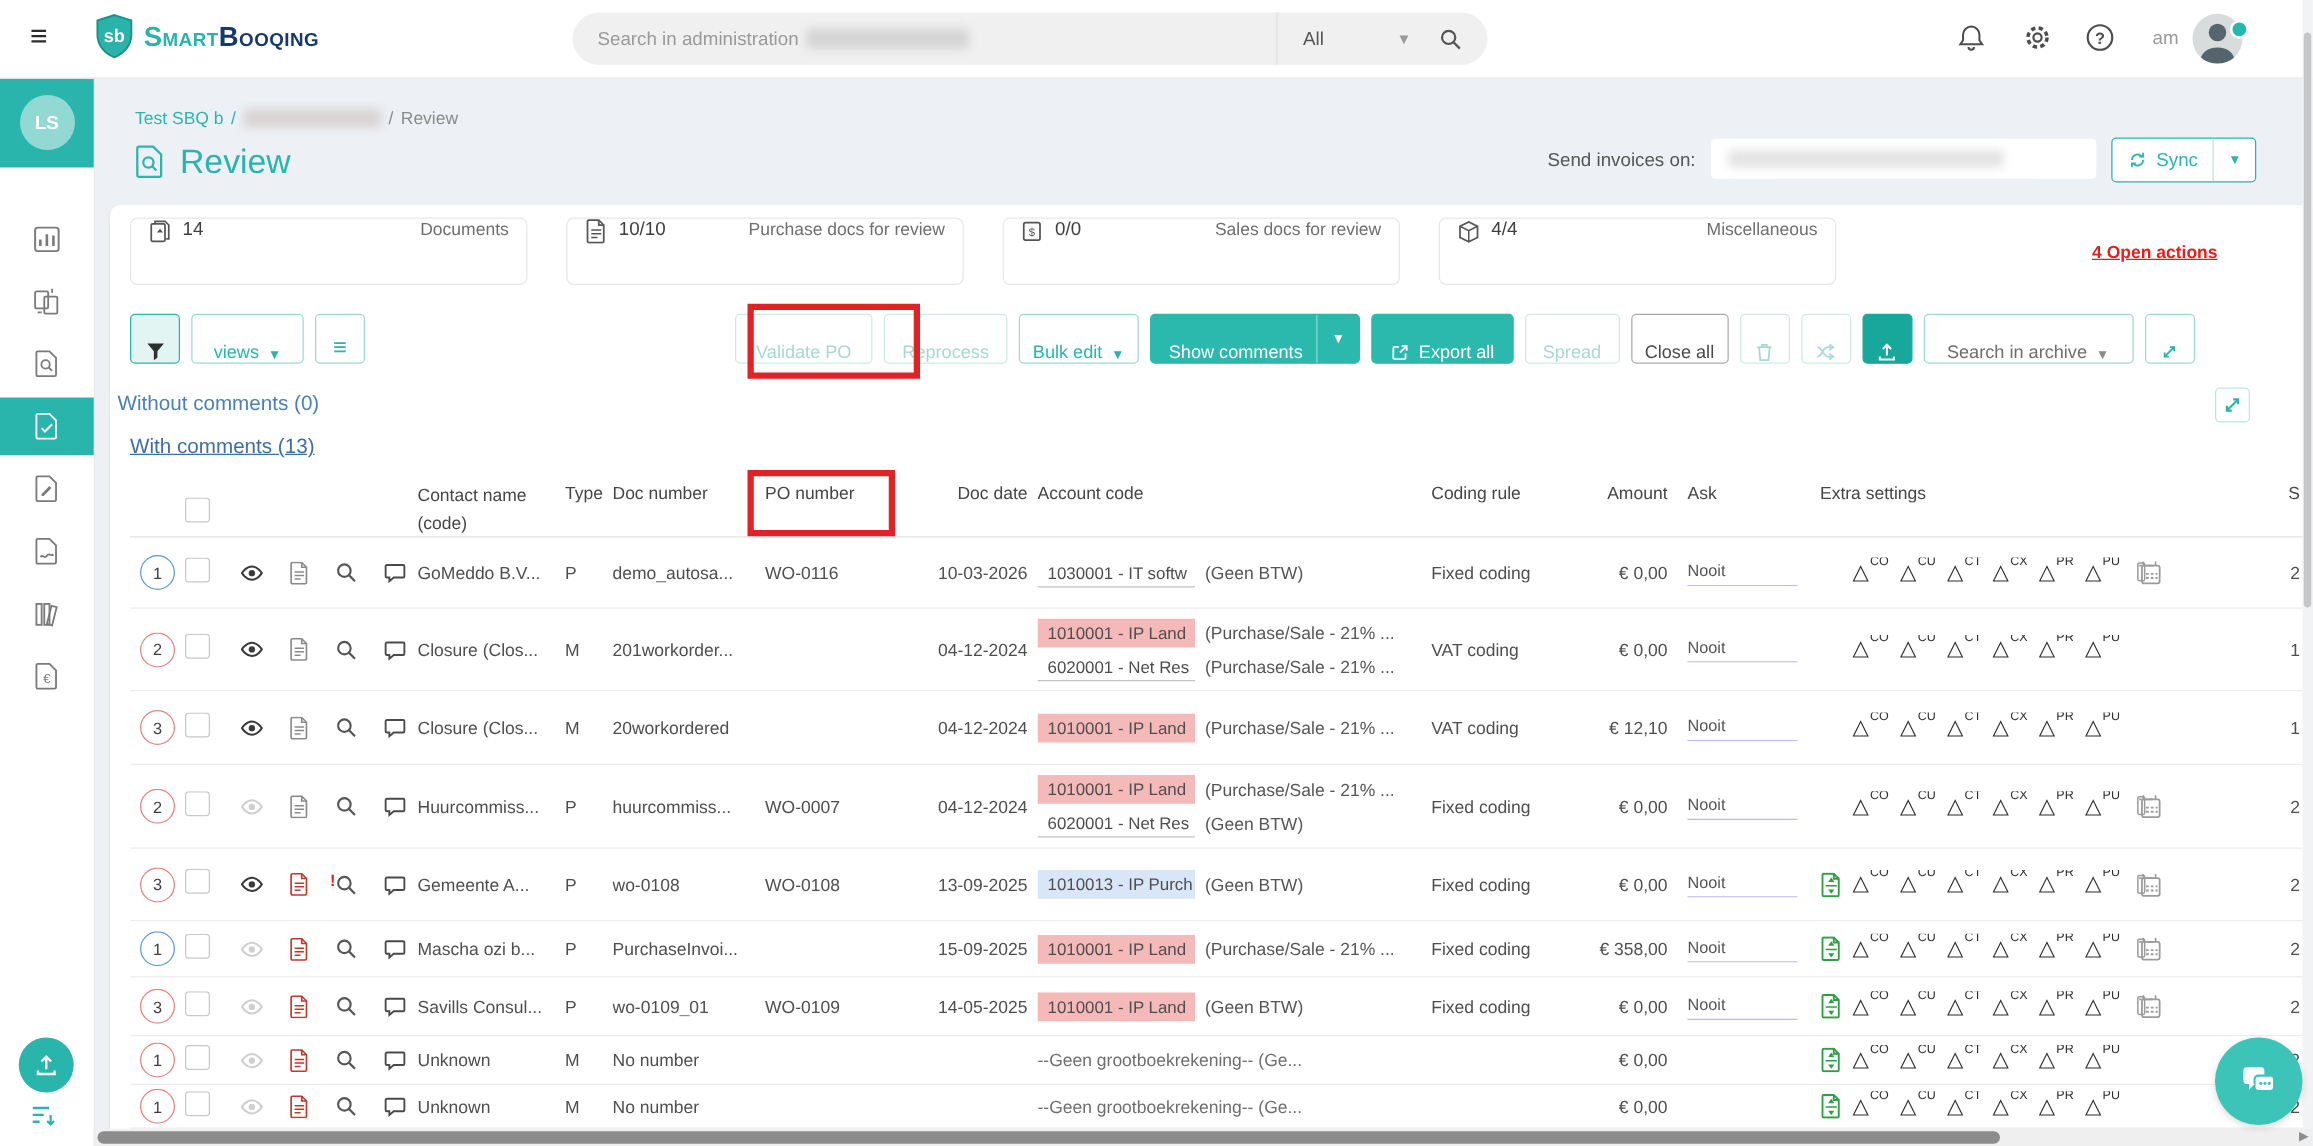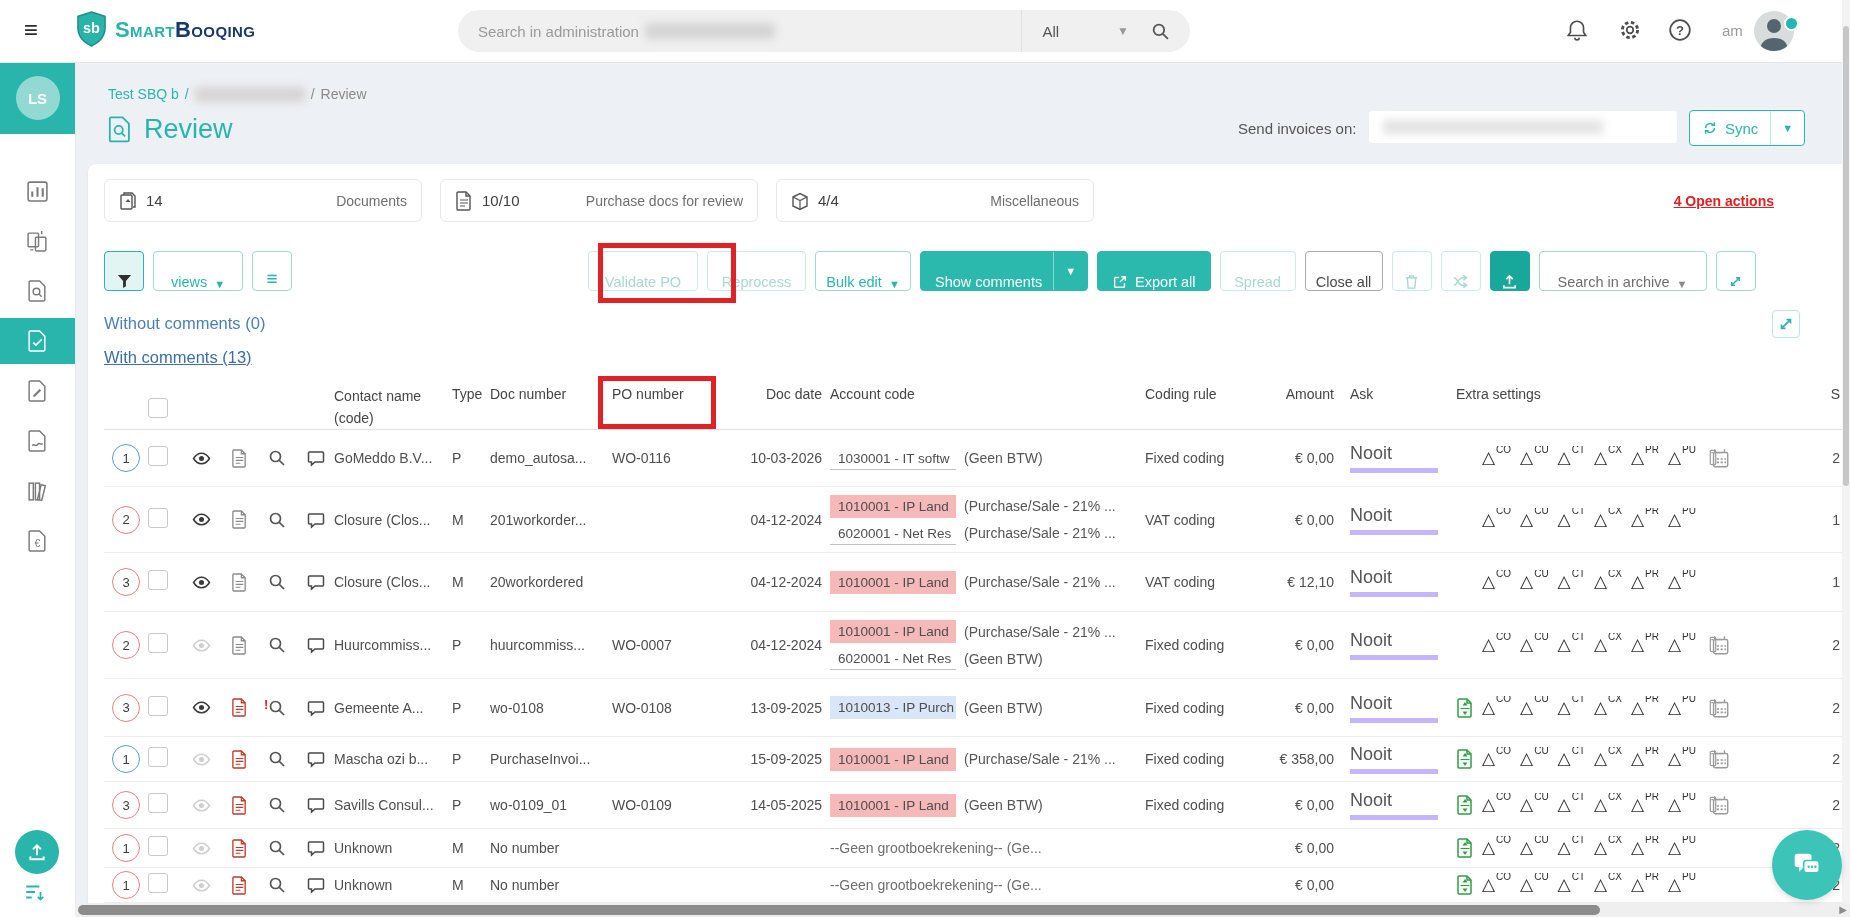--- a/index.html
+++ b/index.html
@@ -39,38 +39,38 @@
   .title-row h1{margin:0;font-size:27px;font-weight:400;color:#2ab5ac}
   .send-label{position:absolute;left:1238px;top:120px;font-size:15px;color:#555;z-index:5}
   .send-box{position:absolute;left:1369px;top:111px;width:308px;height:32px;background:#fff;border-radius:3px;z-index:5;overflow:hidden}
   .send-box .blurchip{width:220px;height:14px;background:#e3e3e3;filter:blur(4px);margin:9px 0 0 14px}
   .syncbtn{position:absolute;left:1689px;top:110px;height:34px;display:flex;align-items:center;background:#fff;border:1px solid #2ab5ac;border-radius:4px;color:#2ab5ac;font-size:15px;z-index:5;cursor:pointer}
   .syncbtn .main{display:flex;align-items:center;gap:7px;padding:0 12px}
   .syncbtn .dd{border-left:1px solid #bfe5e1;padding:0 11px;font-size:11px;align-self:stretch;display:flex;align-items:center}
   
   .card{position:absolute;left:88px;top:164px;width:1762px;height:753px;background:#fff;border-radius:8px 0 0 0;box-shadow:0 1px 3px rgba(0,0,0,.07);z-index:4}
   .stats-row{position:absolute;left:16px;top:15px;width:1730px;height:43px;display:flex;align-items:center}
-  .stat-box{width:318px;height:43px;border:1px solid #e7e7e7;border-radius:6px;display:flex;align-items:center;padding:0 14px;box-sizing:border-box;margin-right:18px;background:#fff;cursor:pointer}
+  .stat-box{width:318px;height:54px;border:1px solid #e7e7e7;border-radius:6px;display:flex;align-items:flex-start;padding:0 14px;box-sizing:border-box;margin-right:31px;background:#fff;cursor:pointer}
   .stat-box .val{font-size:15px;color:#3f3f3f;margin-left:9px}
   .stat-box .lbl{margin-left:auto;font-size:14px;color:#6e6e6e}
   .open-actions{margin-left:auto;margin-right:60px;color:#e02020;font-size:14px;font-weight:700;text-decoration:underline;cursor:pointer;white-space:nowrap}
   
   .toolbar{position:absolute;left:16px;top:86px;width:1790px;height:42px;display:flex;align-items:center;gap:9px}
   .btn{height:40px;box-sizing:border-box;border-radius:4px;font-size:14.5px;display:flex;align-items:flex-end;justify-content:center;gap:7px;cursor:pointer;white-space:nowrap;background:#fff;border:1px solid #9fd9d4;color:#2ab5ac;padding:0 14px}
   .btn.iconbtn{width:40px;padding:0}
   .btn.filter{background:#e2f5f3;border-color:#2ab5ac}
   .btn.disabled{color:#a9d8d2;border-color:#cdeae6;cursor:default}
   .btn.fill{background:#2cb9ad;border-color:#2cb9ad;color:#fff}
   .btn.fill .dd{border-left:1px solid rgba(255,255,255,.45);align-self:stretch;display:flex;align-items:center;padding-left:11px;margin-left:4px;font-size:11px}
   .btn.dark{color:#4a4a4a;border-color:#a9a9a9}
   .btn.grey{color:#6e6e6e}
   .btn .caret{font-size:11px}
   .spacer{flex:1}
   
-  .tab1{position:absolute;left:16px;top:150px;font-size:16.5px;color:#4a7fb7;cursor:pointer}
+  .tab1{position:absolute;left:6px;top:150px;font-size:16.5px;color:#4a7fb7;cursor:pointer}
   .tab2{position:absolute;left:16px;top:184px;font-size:16.5px;color:#3c6fa5;text-decoration:underline;cursor:pointer}
   .expand-table{position:absolute;left:1684px;top:146px;color:#2ab5ac;cursor:pointer;border:1px solid #bfe5e1;border-radius:4px;padding:3px}
   
   .thead,.trow{display:flex;align-items:center;box-sizing:border-box}
   .thead{position:absolute;left:16px;top:212px;width:1744px;height:54px;align-items:flex-start;padding-top:10px;border-bottom:1px solid #e3e3e3;font-size:14px;color:#454545}
   .rows{position:absolute;left:16px;top:266px;width:1744px}
   .trow{border-bottom:1px solid #ededed}
   .cell{box-sizing:border-box;overflow:hidden;white-space:nowrap}
   .c-badge{width:44px;display:flex;justify-content:center}
   .c-check{width:32px}
@@ -96,21 +96,21 @@
   .eye{cursor:pointer}.eye.on{color:#3a3a3a}.eye.dim{color:#cfcfcf}
   .magwrap{position:relative}
   .alert{position:absolute;left:-4px;top:-2px;color:#e02020;font-weight:700;font-size:13px}
   .acct-line{display:flex;align-items:center;gap:8px;margin:4px 0}
   .chip{width:126px;box-sizing:border-box;padding:4px 8px;font-size:13.5px;color:#4e4e4e;overflow:hidden;white-space:nowrap;cursor:pointer}
   .chip.plain{border-bottom:1px solid #c2c2c2;padding-bottom:3px}
   .chip.pink{background:#f5b9b9}
   .chip.blue{background:#d9e6f7}
   .vat{font-size:14px;color:#555;white-space:nowrap}
   .acct-plain{font-size:14px;color:#6e6e6e}
-  .ask{display:inline-block;width:88px;border-bottom:5px solid #c4b5fd;padding-bottom:4px;font-size:18px;color:#555;cursor:pointer}
+  .ask{display:inline-block;width:88px;border-bottom:1px solid #c4b5fd;padding-bottom:4px;font-size:13px;color:#555;cursor:pointer}
   .tri{font-size:17px;color:#2e2e2e;margin-right:9px;cursor:pointer;line-height:1}
   .tri sup{font-size:10px;position:relative;top:-4px;margin-left:1px}
   .splitic{margin-right:8px}
   .calic{margin-left:2px}
   
   .redbox{position:absolute;border:5px solid #e02126;z-index:50;pointer-events:none}
   
   .hscroll{position:absolute;left:75px;top:903px;width:1775px;height:14px;background:#efefef;z-index:40}
   .hthumb{position:absolute;left:3px;top:2px;width:1522px;height:10px;background:#8c8c8c;border-radius:5px;cursor:pointer}
   .harrow{position:absolute;right:3px;top:2px;color:#8c8c8c;font-size:10px;line-height:10px}
@@ -393,20 +393,27 @@
         </svg>
       <span class="val">14</span>
       <span class="lbl">Documents</span>
     </div>
     <div class="stat-box">
       <svg width="18" height="20" style="color:#555">
           <use href="#i-doclines"></use>
         </svg>
       <span class="val">10/10</span>
       <span class="lbl">Purchase docs for review</span>
+    </div>
+    <div class="stat-box">
+      <svg width="18" height="20" style="color:#555">
+          <use href="#i-docdollar"></use>
+        </svg>
+      <span class="val">0/0</span>
+      <span class="lbl">Sales docs for review</span>
     </div>
     <div class="stat-box">
       <svg width="18" height="20" style="color:#555">
           <use href="#i-box"></use>
         </svg>
       <span class="val">4/4</span>
       <span class="lbl">Miscellaneous</span>
     </div>
     <span class="open-actions">4 Open actions</span>
   </div>

